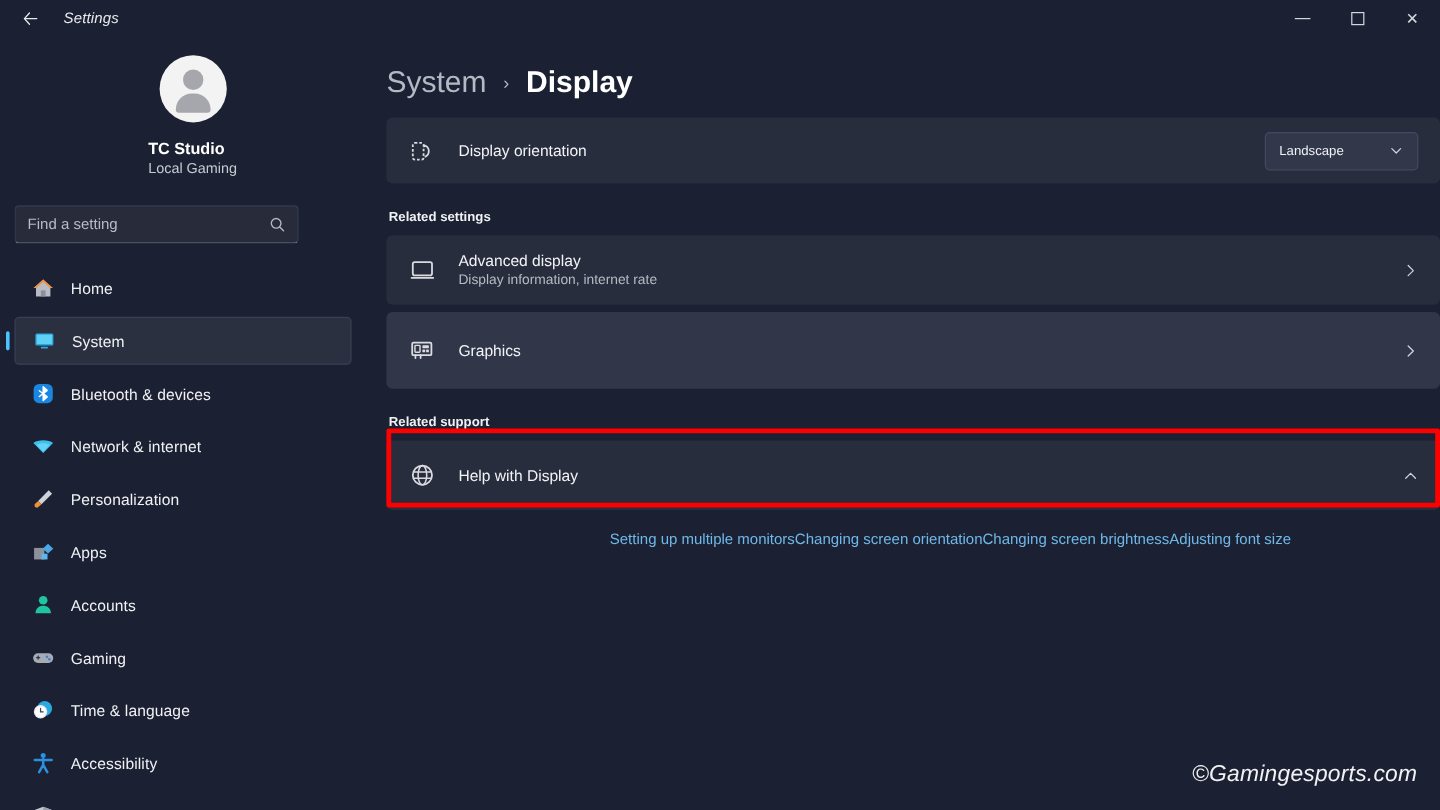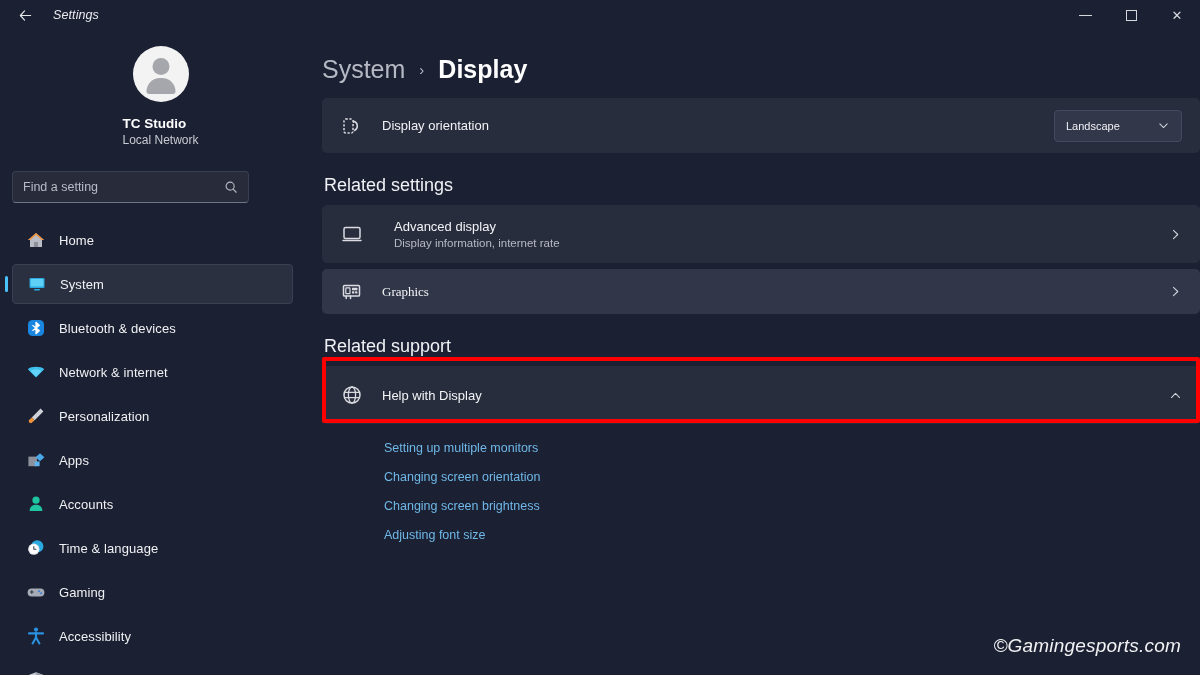--- a/index.html
+++ b/index.html
@@ -99,32 +99,32 @@
   .dropdown {
     height:32px; min-width:128px; background:#32374a; border:1px solid #434962;
     border-radius:4px; display:flex; align-items:center; justify-content:space-between;
     padding:0 11px; gap:10px;
   }
   .dropdown-val { font-size:11px; color:#f0f1f5; }
   .chev { width:13px; height:13px; flex:none; opacity:.9; }
   .chev-right { width:13px; height:13px; flex:none; opacity:.9; }
 
   .section-head {
-    font-size:18px; font-weight:normal; color:#f0f1f5;
+    font-size:11px; font-weight:bold; color:#f0f1f5;
     margin:22px 0 9px 2px;
   }
 
   .card.hovered { background:#313749; }
 
   .highlight-box {
     position:absolute; border:4px solid #ff0000; border-radius:2px;
     pointer-events:none;
   }
 
-  .helplinks { padding:10px 0 0 62px; display:flex; flex-direction:column;justify-content:center; }
+  .helplinks { padding:10px 0 0 62px; display:flex; flex-direction:row;justify-content:center; }
   .helplink {
     font-size:12.5px; color:#6fb8e8; line-height:29px; width:max-content;
   }
 
   .watermark {
     position:absolute; right:19px; bottom:18px;
     font-size:19px; font-style:italic; color:#f2f2f4;
     letter-spacing:.2px; white-space:nowrap;
   }
 </style>
@@ -154,21 +154,21 @@
 
 <div class="sidebar">
 
   <div class="account">
     <div class="avatar">
       <div class="head"></div>
       <div class="body"></div>
     </div>
     <div class="acct-text">
       <div class="acct-name">TC Studio</div>
-      <div class="acct-sub">Local Network</div>
+      <div class="acct-sub">Local Gaming</div>
     </div>
   </div>
 
   <div class="searchwrap">
     <input type="text" placeholder="Find a setting" style="">
     <svg class="search-ico" viewBox="0 0 16 16">
       <circle cx="7" cy="7" r="4.6" fill="none" stroke="#cfd1d9" stroke-width="1.3"></circle>
       <path d="M10.4 10.4 L14 14" stroke="#cfd1d9" stroke-width="1.3" stroke-linecap="round"></path>
     </svg>
   </div>
@@ -230,41 +230,41 @@
     <div class="navitem">
       <svg class="nav-ico" viewBox="0 0 20 20">
         <circle cx="10" cy="6.2" r="3.6" fill="#1fc4a0"></circle>
         <path d="M3.6 17 C3.6 12.9 6.5 10.8 10 10.8 C13.5 10.8 16.4 12.9 16.4 17 Z" fill="#1fc4a0"></path>
       </svg>
       <span class="nav-label">Accounts</span>
     </div>
 
     <div class="navitem">
       <svg class="nav-ico" viewBox="0 0 20 20">
-        <circle cx="11.2" cy="8.4" r="6.2" fill="#2aa8e0"></circle>
-        <circle cx="7.8" cy="11.2" r="5.6" fill="#e9ecf1"></circle>
-        <circle cx="7.8" cy="11.2" r="4.4" fill="#ffffff"></circle>
-        <path d="M7.8 8.4 V11.2 H10" stroke="#3b4252" stroke-width="1.05" fill="none" stroke-linecap="round"></path>
-      </svg>
-      <span class="nav-label">Time &amp; language</span>
-    </div>
-
-    <div class="navitem">
-      <svg class="nav-ico" viewBox="0 0 20 20">
         <rect x="1.6" y="6.4" width="16.8" height="8" rx="4" fill="#a7abb5"></rect>
         <rect x="4" y="9.4" width="3.6" height="1.1" rx=".5" fill="#2f3545"></rect>
         <rect x="5.25" y="8.15" width="1.1" height="3.6" rx=".5" fill="#2f3545"></rect>
         <circle cx="13.1" cy="9.2" r="1.05" fill="#3a7fd5"></circle>
         <circle cx="15.1" cy="11.3" r="1.05" fill="#3a7fd5"></circle>
       </svg>
       <span class="nav-label">Gaming</span>
     </div>
 
     <div class="navitem">
       <svg class="nav-ico" viewBox="0 0 20 20">
+        <circle cx="11.2" cy="8.4" r="6.2" fill="#2aa8e0"></circle>
+        <circle cx="7.8" cy="11.2" r="5.6" fill="#e9ecf1"></circle>
+        <circle cx="7.8" cy="11.2" r="4.4" fill="#ffffff"></circle>
+        <path d="M7.8 8.4 V11.2 H10" stroke="#3b4252" stroke-width="1.05" fill="none" stroke-linecap="round"></path>
+      </svg>
+      <span class="nav-label">Time &amp; language</span>
+    </div>
+
+    <div class="navitem">
+      <svg class="nav-ico" viewBox="0 0 20 20">
         <circle cx="10" cy="3.6" r="2.1" fill="#2a90e0"></circle>
         <path d="M3 7.4 H17" stroke="#2a90e0" stroke-width="2.1" stroke-linecap="round"></path>
         <path d="M10 6.6 V11.4 M10 11.4 L6.6 17.4 M10 11.4 L13.4 17.4" stroke="#2a90e0" stroke-width="2.1" fill="none" stroke-linecap="round"></path>
       </svg>
       <span class="nav-label">Accessibility</span>
     </div>
 
     <div class="navitem">
       <svg class="nav-ico" viewBox="0 0 20 20">
         <path d="M10 2.2 L16.8 4.8 V9.6 C16.8 13.6 13.8 16.6 10 17.8 C6.2 16.6 3.2 13.6 3.2 9.6 V4.8 Z" fill="#c3c7d0"></path>
@@ -309,35 +309,35 @@
         <span class="dropdown-val">Landscape</span>
         <svg class="chev" viewBox="0 0 16 16">
           <path d="M3.5 6 L8 10.5 L12.5 6" fill="none" stroke="#e4e6ec" stroke-width="1.25" stroke-linecap="round" stroke-linejoin="round"></path>
         </svg>
       </div>
     </div>
 
 
     <div class="section-head">Related settings</div>
 
-    <div class="card" style="height:58px;gap:12px;">
+    <div class="card" style="height:58px;">
       <svg class="card-ico" viewBox="0 0 24 24">
         <rect x="4" y="5.5" width="16" height="11" rx="1.6" fill="none" stroke="#e9eaef" stroke-width="1.5"></rect>
         <path d="M3 18.6 H21" stroke="#e9eaef" stroke-width="1.5" stroke-linecap="round"></path>
       </svg>
       <div class="card-texts">
         <div class="card-title">Advanced display</div>
         <div class="card-sub">Display information, internet rate</div>
       </div>
       <svg class="chev-right" viewBox="0 0 16 16">
         <path d="M5.5 2.8 L10.8 8 L5.5 13.2" fill="none" stroke="#e4e6ec" stroke-width="1.3" stroke-linecap="round" stroke-linejoin="round"></path>
       </svg>
     </div>
 
-    <div class="card hovered" style="height:45px;font-family:Liberation Serif, serif;">
+    <div class="card hovered" style="height:64px;">
       <svg class="card-ico" viewBox="0 0 24 24">
         <rect x="3.5" y="5.5" width="16" height="10.5" rx="1.1" fill="none" stroke="#e9eaef" stroke-width="1.5"></rect>
         <rect x="5.8" y="7.8" width="4.2" height="5.8" rx=".6" fill="none" stroke="#e9eaef" stroke-width="1.2"></rect>
         <rect x="12" y="7.8" width="5.4" height="2.4" rx=".5" fill="#e9eaef"></rect>
         <rect x="12" y="11.3" width="2.3" height="2.3" rx=".5" fill="#e9eaef"></rect>
         <rect x="15.1" y="11.3" width="2.3" height="2.3" rx=".5" fill="#e9eaef"></rect>
         <path d="M6.2 16 V18.4 M10.5 16 V18.4" stroke="#e9eaef" stroke-width="1.5" stroke-linecap="round"></path>
       </svg>
       <div class="card-texts">
         <div class="card-title">Graphics</div>

